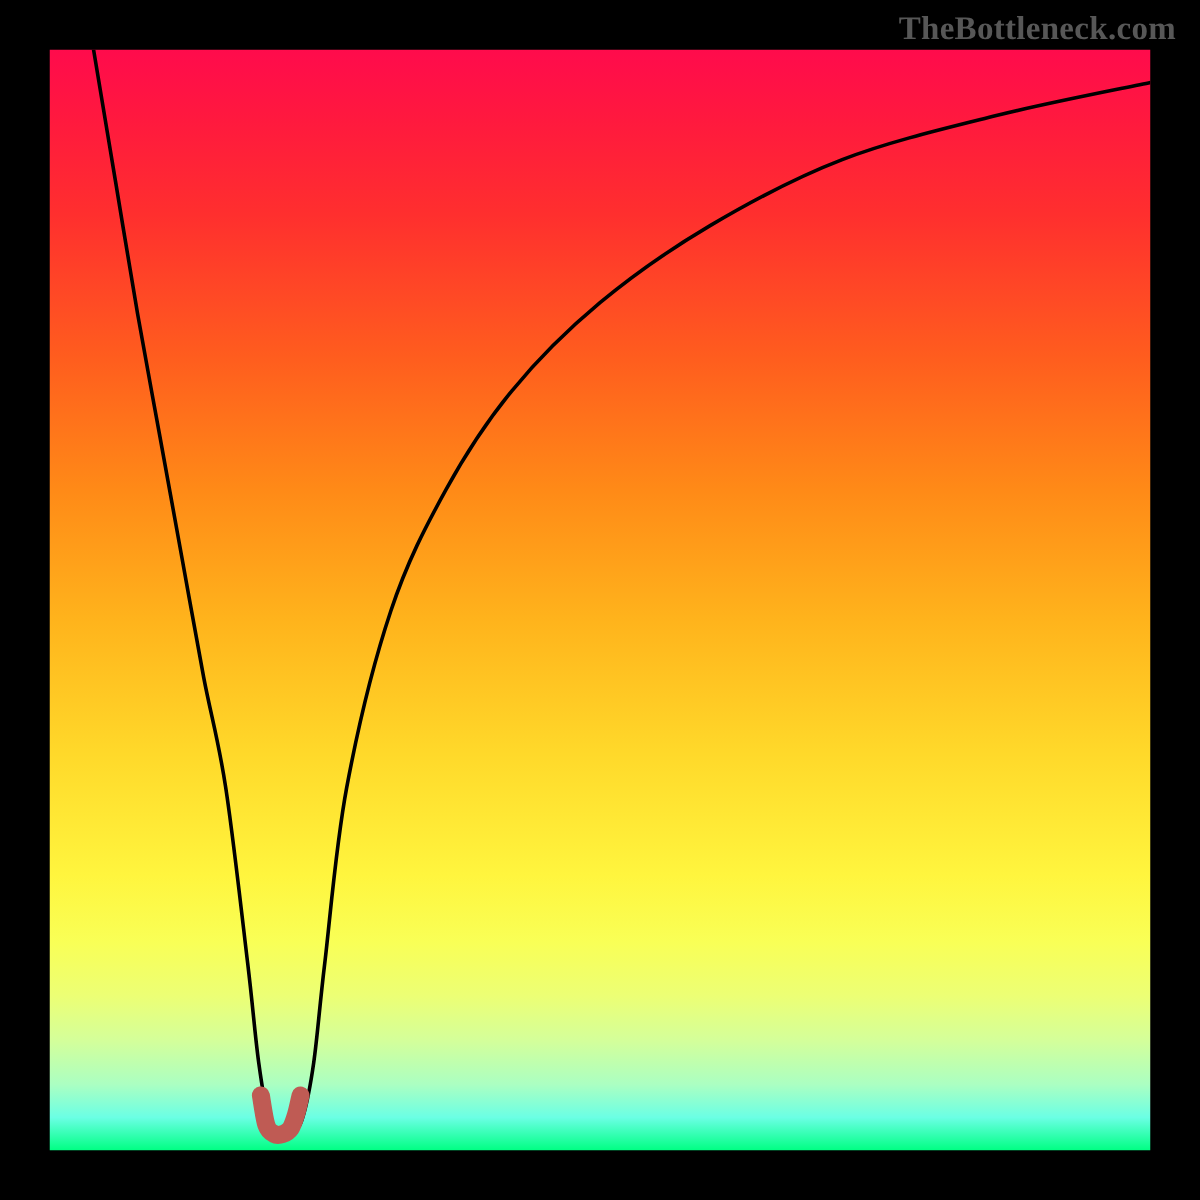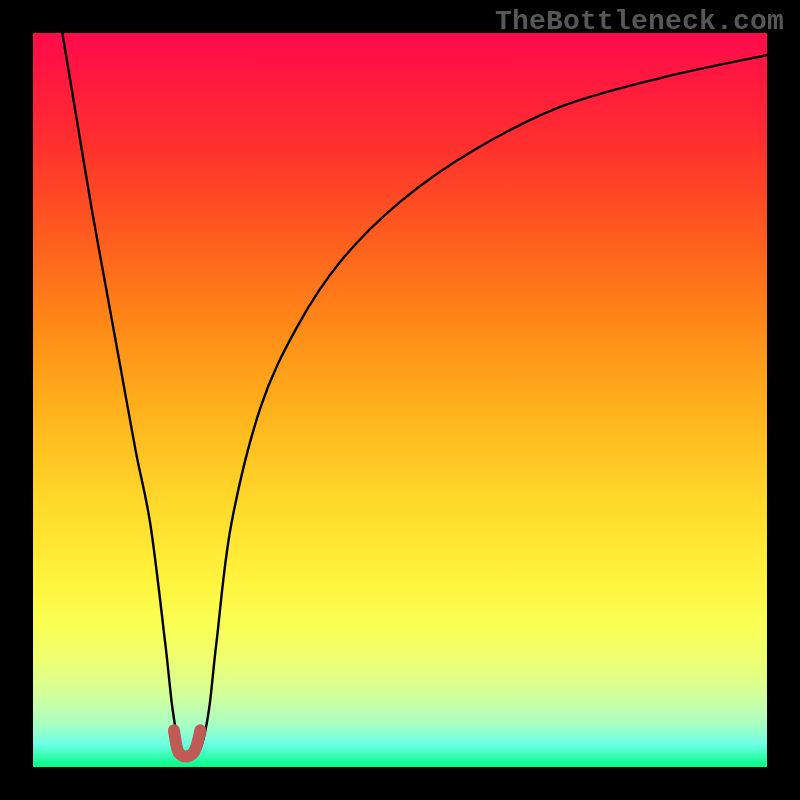--- a/index.html
+++ b/index.html
@@ -47,22 +47,22 @@
       #d4ff9a 90%,
       #abffc2 94%,
       #6bffe4 97%,
       #00ff83 100%
     );
   }
   .watermark {
     position: absolute;
     top: 6px;
     right: 16px;
-    font-family: Liberation Mono, monospace;
-    font-size: 28px;
+    font-family: Liberation Serif, serif;
+    font-size: 22px;
     font-weight: 600;
     color: #575757;
     letter-spacing: 0.2px;
   }
   svg.curve {
     position: absolute;
     top: 0;
     left: 0;
     width: 100%;
     height: 100%;

